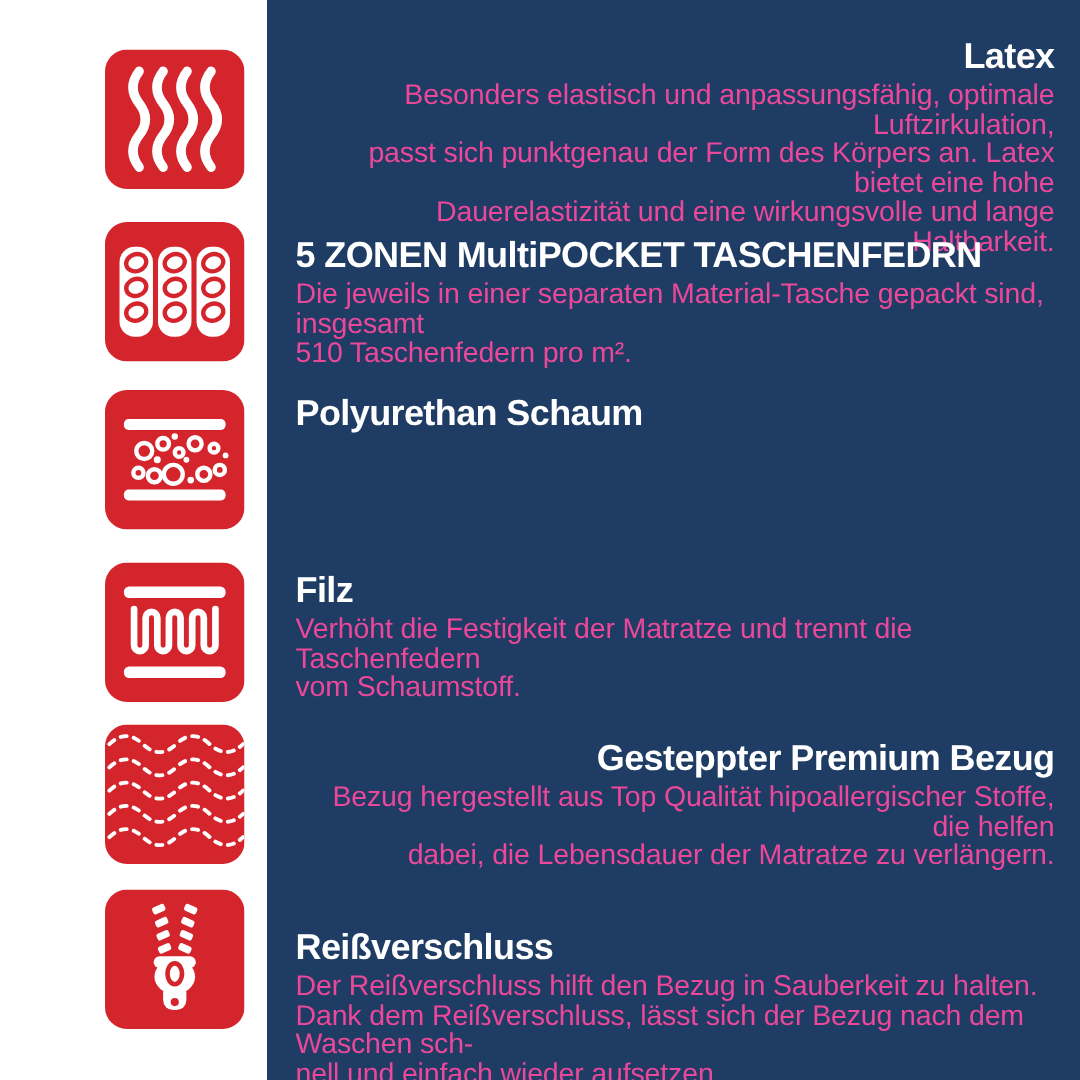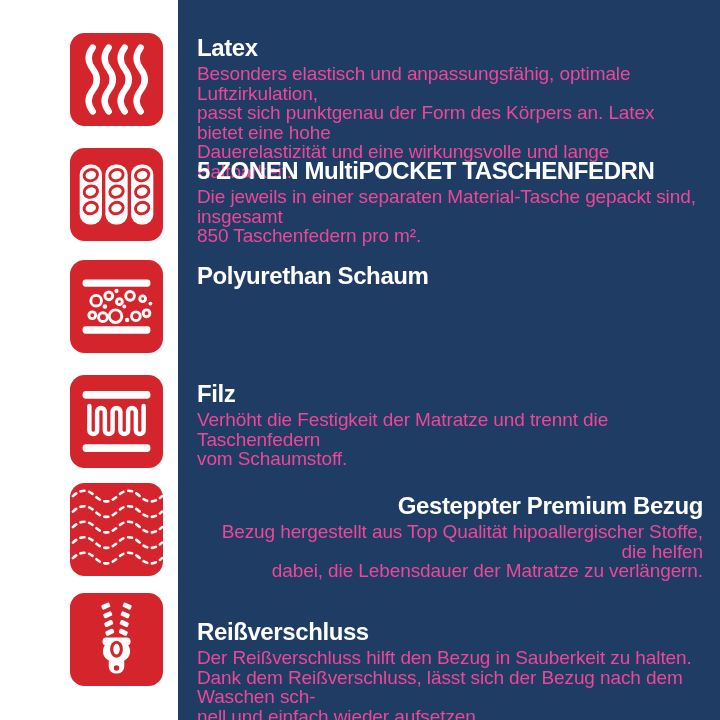--- a/index.html
+++ b/index.html
@@ -22,21 +22,21 @@
   }
   .feature-title{
     margin:0;font-weight:bold;font-size:24px;line-height:28px;
     letter-spacing:-0.4px;color:#ffffff;
   }
   .feature-body{
     margin:2px 0 0 0;font-size:19px;line-height:19.5px;
     letter-spacing:-0.1px;color:#ec4899;white-space:pre-line;
   }
   
-  .r1.icon-box{top:33px;}  .r1.text-box{top:34px;}
+  .r1.icon-box{top:33px;}  .r1.text-box{top:24px;text-align:right;}
   .r2.icon-box{top:148px;} .r2.text-box{top:157px;}
   .r3.icon-box{top:260px;} .r3.text-box{top:262px;}
   .r4.icon-box{top:375px;} .r4.text-box{top:380px;}
   .r5.icon-box{top:483px;} .r5.text-box{top:492px;text-align:right;}
   .r6.icon-box{top:593px;} .r6.text-box{top:618px;}
 </style>
 </head>
 <body>
 
 <div class="stage">
@@ -78,21 +78,21 @@
         <ellipse cx="48" cy="62" rx="7" ry="5.8" transform="rotate(-18 48 62)"></ellipse>
         <ellipse cx="74.5" cy="28" rx="7" ry="5.8" transform="rotate(-18 74.5 28)"></ellipse>
         <ellipse cx="74.5" cy="45" rx="7" ry="5.8" transform="rotate(-18 74.5 45)"></ellipse>
         <ellipse cx="74.5" cy="62" rx="7" ry="5.8" transform="rotate(-18 74.5 62)"></ellipse>
       </g>
     </svg>
   </div>
   <div class="text-box r2">
     <h2 class="feature-title">5 ZONEN MultiPOCKET TASCHENFEDRN</h2>
     <p class="feature-body">Die jeweils in einer separaten Material-Tasche gepackt sind, insgesamt
-850 Taschenfedern pro m².</p>
+510 Taschenfedern pro m².</p>
   </div>
 
   <div class="icon-box r3">
     <svg viewBox="0 0 96 96" xmlns="http://www.w3.org/2000/svg">
       <rect x="0" y="0" width="96" height="96" rx="15" fill="#d5252c"></rect>
       <rect x="13" y="20" width="70" height="7.5" rx="3.2" fill="#ffffff"></rect>
       <rect x="13" y="68.5" width="70" height="7.5" rx="3.2" fill="#ffffff"></rect>
       <g stroke="#ffffff" stroke-width="3" fill="none">
         <circle cx="27" cy="42" r="5.5"></circle>
         <circle cx="40" cy="37" r="4"></circle>

